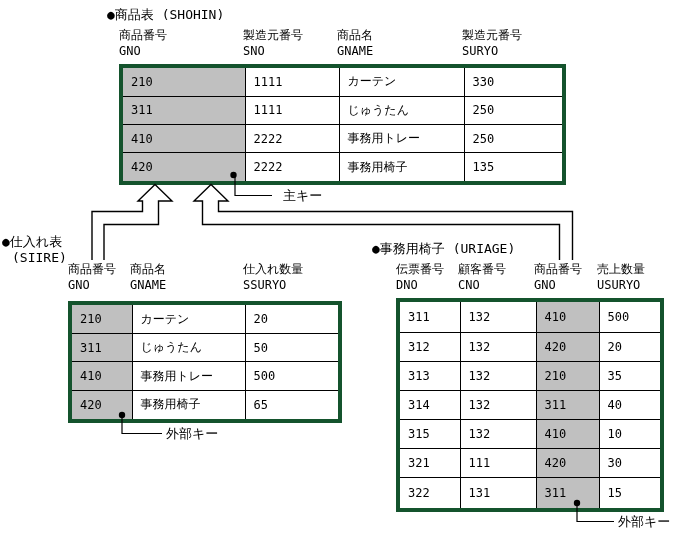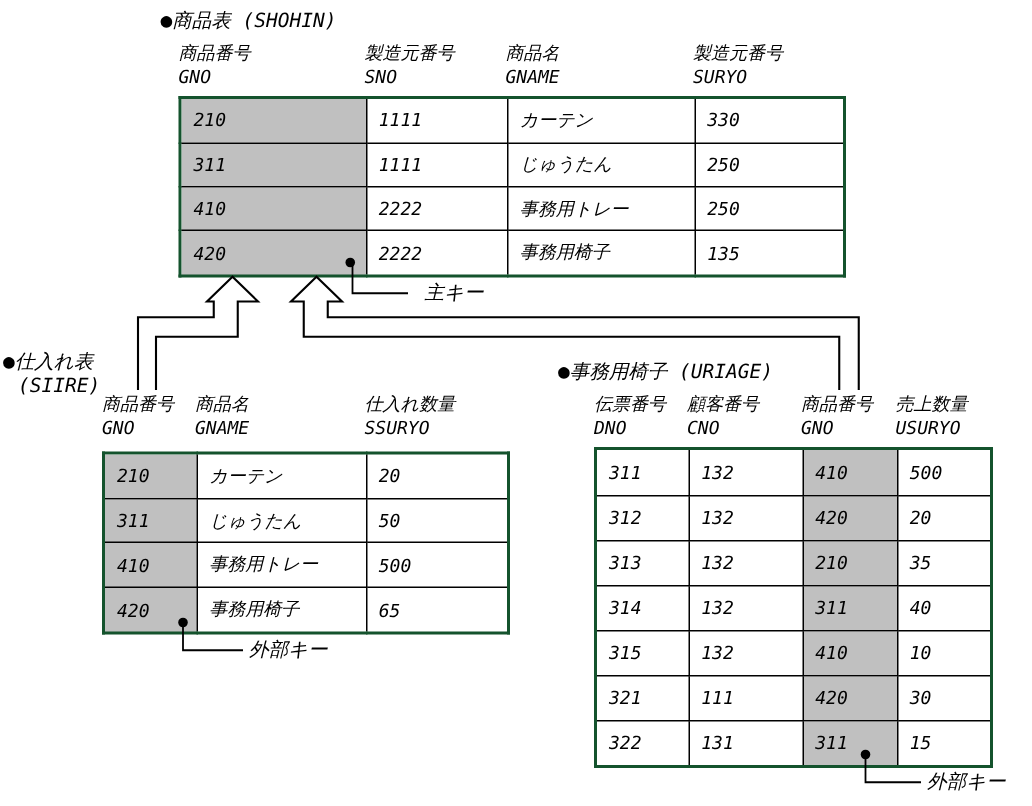--- a/index.html
+++ b/index.html
@@ -1,24 +1,23 @@
 <!DOCTYPE html>
 <html><head>
 <meta charset="utf-8">
 <style>
   html,body { margin:0; padding:0; background:#fff; }
   .stage {
     position:relative; width:688px; height:537px; background:#ffffff;
     font-family:"DejaVu Sans Mono","DejaVu Sans",sans-serif; color:#000;
     overflow:hidden;
-    font-style:italic;
   }
   .title { position:absolute; font-size:13px; line-height:15px; white-space:nowrap; }
   .colhead { position:absolute; font-size:12px; line-height:16px; white-space:nowrap; }
-  .dtable { position:absolute; border-collapse:collapse; table-layout:fixed; background:#fff; border:2px solid #14532d; z-index:1; }
+  .dtable { position:absolute; border-collapse:collapse; table-layout:fixed; background:#fff; border:4px solid #14532d; z-index:1; }
   .dtable td { border:1px solid #000; font-size:12px; padding:0 0 0 8px; vertical-align:middle; white-space:nowrap; overflow:hidden; }
   .dtable td.key { background:#c0c0c0; }
   .overlay { position:absolute; left:0; top:0; z-index:5; pointer-events:none; }
   .keylabel { position:absolute; font-size:13px; line-height:14px; white-space:nowrap; z-index:6; }
 </style>
 </head>
 <body>
 
 <div class="stage">
 

